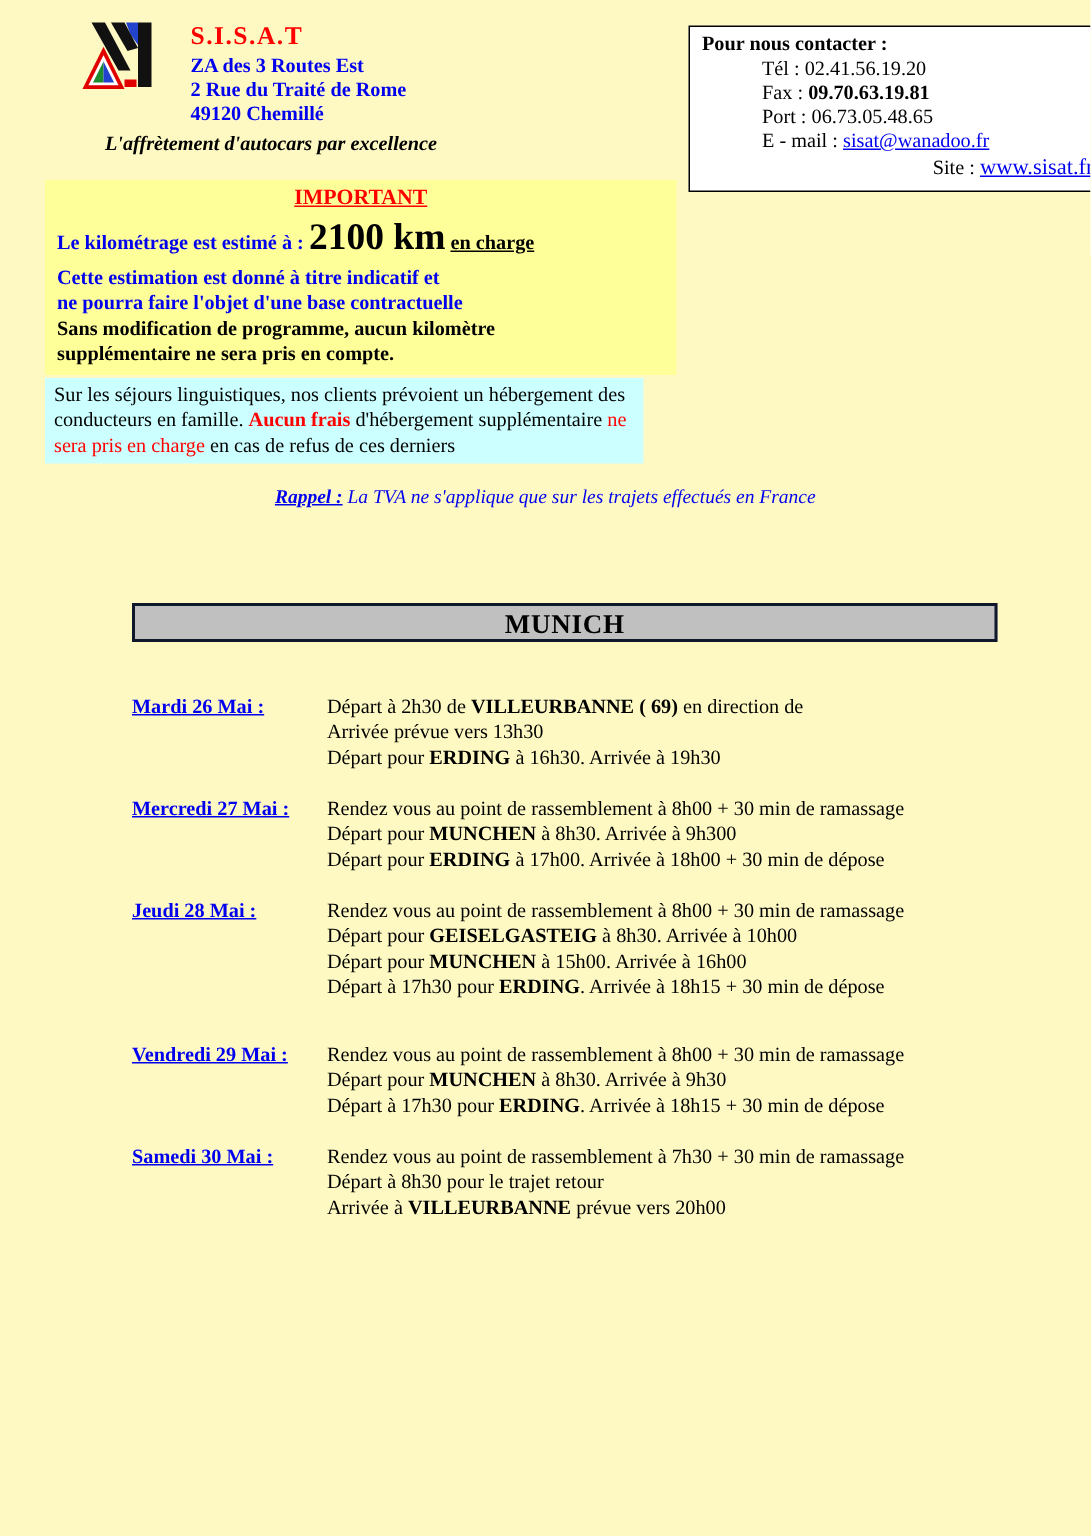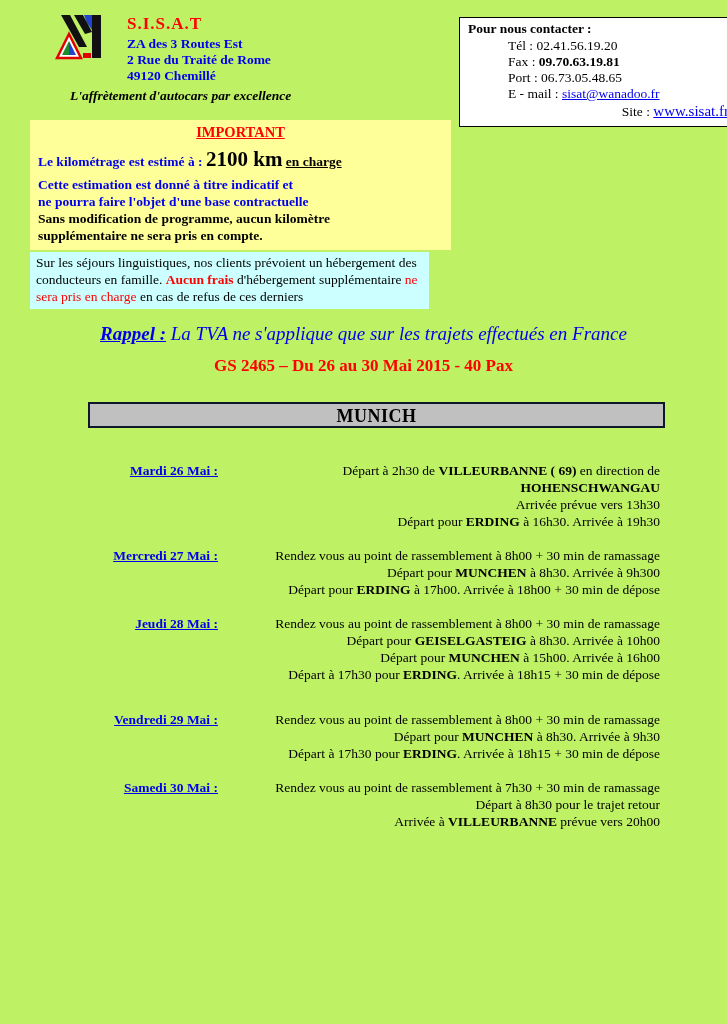--- a/index.html
+++ b/index.html
@@ -1,24 +1,24 @@
 <!DOCTYPE html>
 <html><head>
 <meta charset="utf-8">
 <style>
   * { margin:0; padding:0; box-sizing:border-box; }
   html,body { background:#ffffff; }
   body { font-family:"Liberation Serif","DejaVu Serif",serif; color:#000; }
-  .page { position:relative; width:727px; height:1024px; background:#bef264; margin:0 auto; overflow:hidden; }
+  .page { position:relative; width:727px; height:1024px; background:#fef9c3; margin:0 auto; overflow:hidden; }
 
   .b { font-weight:bold; }
   .u { text-decoration:underline; }
   .red { color:#FF0000; }
   .blue { color:#0000EE; }
-  .km { font-size:21px; font-weight:bold; color:#000; }
+  .km { font-size:25px; font-weight:bold; color:#000; }
   .link { color:#0000EE; text-decoration:underline; cursor:pointer; }
 
   
   .logo { position:absolute; left:54px; top:12px; width:54px; height:50px; }
   .company-block { position:absolute; left:127px; top:14px; }
   .company-name { color:#FF0000; font-weight:bold; font-size:17px; letter-spacing:1px; margin-bottom:2px; }
   .addr { color:#0000EE; font-weight:bold; font-size:13.5px; line-height:16px; }
   .tagline { position:absolute; left:70px; top:88px; font-weight:bold; font-style:italic; font-size:13.5px; }
 
   .contact-box { position:absolute; left:459px; top:17px; width:277px; border:1px solid #000; background:#fff; padding:3px 6px 5px 8px; font-size:13.5px; line-height:16px; }
@@ -30,29 +30,29 @@
   
   .important-box { position:absolute; left:30px; top:120px; width:421px; background:#FFFF99; padding:3px 8px 6px 8px; }
   .imp-title { color:#FF0000; font-weight:bold; font-size:14.5px; text-align:center; text-decoration:underline; margin:1px 0 5px 0; }
   .imp-km { line-height:26px; font-size:13.5px; margin-bottom:1px; }
   .imp-blue { color:#0000EE; font-weight:bold; font-size:13.5px; line-height:17px; }
   .imp-warn { color:#000; font-weight:bold; font-size:13.5px; line-height:17px; }
 
   
   .lodging-box { position:absolute; left:30px; top:252px; width:399px; background:#CCFFFF; padding:2px 6px 4px 6px; font-size:13.5px; line-height:17px; }
 
-  .rappel { position:absolute; left:0; top:323px; width:727px; text-align:center; color:#0000EE; font-style:italic; font-size:19px; }
+  .rappel { position:absolute; left:0; top:323px; width:727px; text-align:center; color:#0000EE; font-style:italic; font-size:13px; }
   .rappel-label { font-weight:bold; text-decoration:underline; }
 
   .trip-title { position:absolute; left:0; top:356px; width:727px; text-align:center; color:#FF0000; font-weight:bold; font-size:17px; }
 
   .banner { position:absolute; left:88px; top:402px; width:577px; height:26px; background:#C0C0C0; border:2px solid #0f172a; text-align:center; line-height:24px; font-weight:bold; font-size:18px; letter-spacing:0.5px; }
 
   
-  .itinerary { position:absolute; left:88px; top:462px; width:572px; font-size:13.5px;text-align:right; }
+  .itinerary { position:absolute; left:88px; top:462px; width:572px; font-size:13.5px; }
   .it-row { display:flex; margin-bottom:17px; }
   .it-row.gap-lg { margin-bottom:28px; }
   .it-day { width:130px; flex-shrink:0; color:#0000EE; font-weight:bold; text-decoration:underline; line-height:17px; }
   .it-content { flex:1; }
   .it-line { line-height:17px; }
 </style>
 </head>
 <body>
 
 <div class="page">
@@ -96,33 +96,31 @@
     <div class="imp-warn">Sans modification de programme, aucun kilomètre</div>
     <div class="imp-warn">supplémentaire ne sera pris en compte.</div>
   </div>
 
   <div class="lodging-box"><span>Sur les séjours linguistiques, nos clients prévoient un hébergement des conducteurs en famille. </span><span class="red b">Aucun frais</span><span> d'hébergement supplémentaire </span><span class="red">ne sera pris en charge</span><span> en cas de refus de ces derniers</span></div>
 
   <div class="rappel">
     <span class="rappel-label">Rappel :</span><span> La TVA ne s'applique que sur les trajets effectués en France</span>
   </div>
 
-  <div class="trip-title">GS 2465 – Du 26 au 30 Mai 2015 - 40 Pax</div>
 
   <div class="banner">
     <span>MUNICH</span>
   </div>
 
   <div class="itinerary">
 
     <div class="it-row">
       <div class="it-day">Mardi 26 Mai :</div>
       <div class="it-content">
         <div class="it-line"><span>Départ à 2h30 de </span><span class="b">VILLEURBANNE ( 69)</span><span> en direction de</span></div>
-        <div class="it-line"><span class="b">HOHENSCHWANGAU</span></div>
         <div class="it-line"><span>Arrivée prévue vers 13h30</span></div>
         <div class="it-line"><span>Départ pour </span><span class="b">ERDING</span><span> à 16h30. Arrivée à 19h30</span></div>
       </div>
     </div>
 
     <div class="it-row">
       <div class="it-day">Mercredi 27 Mai :</div>
       <div class="it-content">
         <div class="it-line"><span>Rendez vous au point de rassemblement à 8h00 + 30 min de ramassage</span></div>
         <div class="it-line"><span>Départ pour </span><span class="b">MUNCHEN</span><span> à 8h30. Arrivée à 9h300</span></div>

